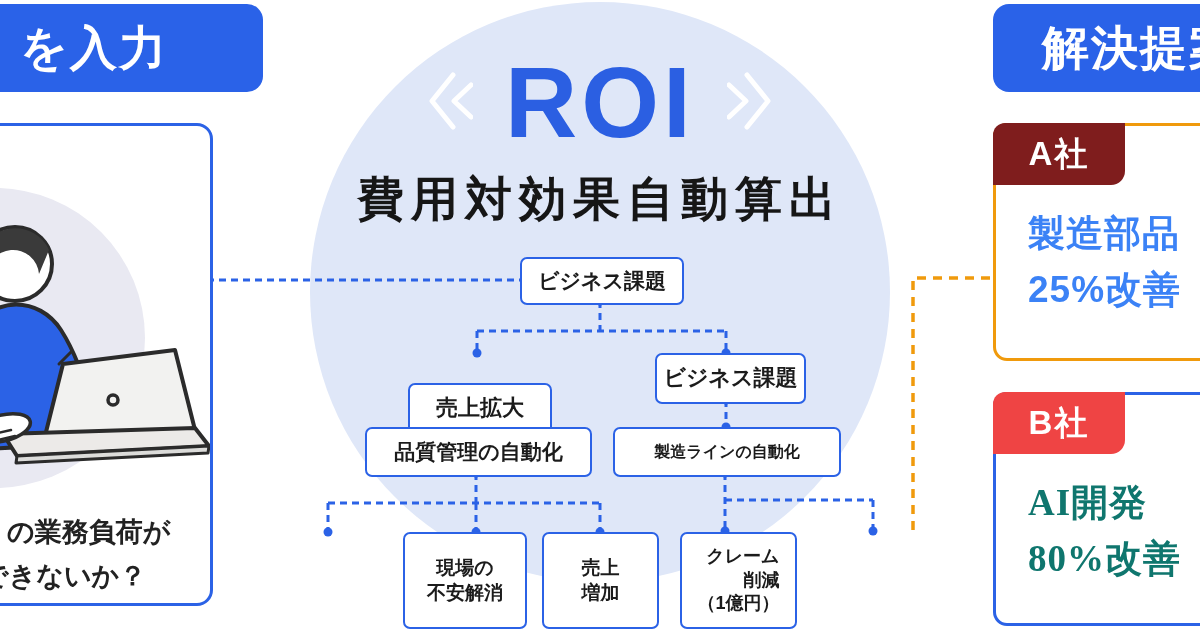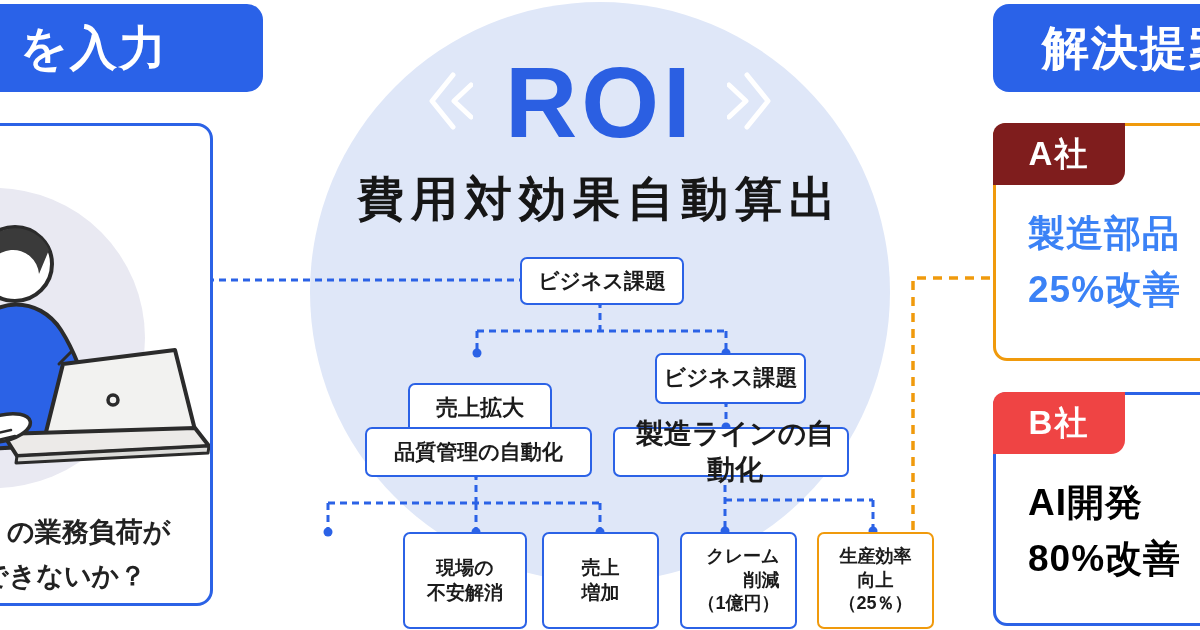--- a/index.html
+++ b/index.html
@@ -27,21 +27,21 @@
   #connectors{position:absolute;left:0;top:0;z-index:2;}
 
   
   .fbox{position:absolute;background:#fff;border:2.5px solid #2b62e6;border-radius:7px;
     display:flex;align-items:center;justify-content:center;text-align:center;font-weight:bold;
     color:#1b1b1b;z-index:3;white-space:pre-line;line-height:1.3;}
   #box-biz{left:520px;top:257px;width:160px;height:44px;font-size:21px;}
   #box-uriage{left:408px;top:353px;width:140px;height:47px;font-size:22px;margin-top:30px;}
   #box-cost{left:655px;top:353px;width:147px;height:47px;font-size:22px;}
   #box-hinshitsu{left:365px;top:427px;width:223px;height:46px;font-size:21px;}
-  #box-seizo{left:613px;top:427px;width:224px;height:46px;font-size:28px;padding-left:8px;}
+  #box-seizo{left:613px;top:427px;width:224px;height:46px;font-size:16px;}
   .leafbox{top:532px;height:93px;font-size:19px;}
   #box-kyoiku{left:270px;width:115px;}
   #box-genba{left:403px;width:120px;}
   #box-urizoka{left:542px;width:113px;}
   #box-claim{left:680px;width:113px;font-size:18px;text-align:right;}
   #box-seisan{left:817px;width:113px;font-size:18px;border-color:#f09a0c;}
 
   
   #left-card{position:absolute;left:-36px;top:123px;width:243px;height:477px;background:#fff;
     border:3px solid #2b62e6;border-radius:16px;z-index:4;overflow:hidden;}
@@ -54,21 +54,21 @@
   #card-a{top:123px;height:232px;border:3px solid #f09a0c;}
   #card-b{top:392px;height:228px;border:3px solid #2b62e6;}
   .rcard-tab{position:absolute;left:-3px;top:-3px;width:132px;height:62px;display:flex;
     align-items:center;justify-content:center;color:#fff;font-size:33px;font-weight:800;
     border-radius:12px 0 14px 0;letter-spacing:2px;}
   #card-a .rcard-tab{background:#7f1d1d;}
   #card-b .rcard-tab{background:#ef4444;}
   .rcard-body{position:absolute;left:32px;top:80px;font-size:37px;font-weight:800;
     line-height:1.5;white-space:pre-line;letter-spacing:1px;}
   #card-a .rcard-body{color:#3b82f6;}
-  #card-b .rcard-body{color:#000000;}
+  #card-b .rcard-body{color:#0f766e;font-family:Liberation Serif, serif;}
 </style>
 </head>
 <body>
 
 <div id="stage">
 
   <div class="center-circle"></div>
 
   <div class="badge" id="badge-left">
     <span>を入力</span>
@@ -134,23 +134,20 @@
   <div class="fbox" id="box-cost">ビジネス課題</div>
   <div class="fbox" id="box-hinshitsu">品質管理の自動化</div>
   <div class="fbox" id="box-seizo">製造ラインの自動化</div>
   <div class="fbox leafbox" id="box-genba">現場の
 不安解消</div>
   <div class="fbox leafbox" id="box-urizoka">売上
 増加</div>
   <div class="fbox leafbox" id="box-claim">クレーム
 削減
 （1億円）</div>
-  <div class="fbox leafbox" id="box-seisan">生産効率
-向上
-（25％）</div>
 
   <div id="left-card">
     <svg width="243" height="360" viewBox="0 0 243 360" style="position:absolute;left:0;top:52px;">
       <circle cx="28" cy="160" r="150" fill="#e9e9f2"></circle>
 
       <circle cx="48" cy="86" r="37" fill="#ffffff" stroke="#2b2b2b" stroke-width="4"></circle>
       <path d="M 12 80 A 37 37 0 0 1 82 72 L 72 96 A 26 26 0 0 0 20 100 Z" fill="#3a3a3a"></path>
 
       <path d="M 6 152 C 26 118 72 118 94 152 C 108 174 116 198 124 224 L 130 246 C 100 264 56 272 6 270 Z" fill="#2b62e6" stroke="#2b2b2b" stroke-width="4" stroke-linejoin="round"></path>
       <path d="M 92 186 L 104 174" stroke="#2b2b2b" stroke-width="3" stroke-linecap="round"></path>

